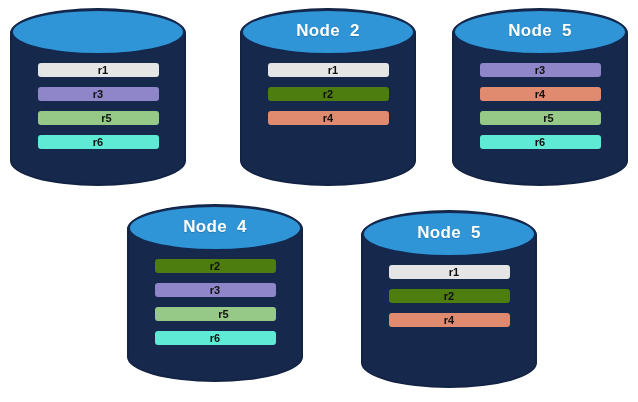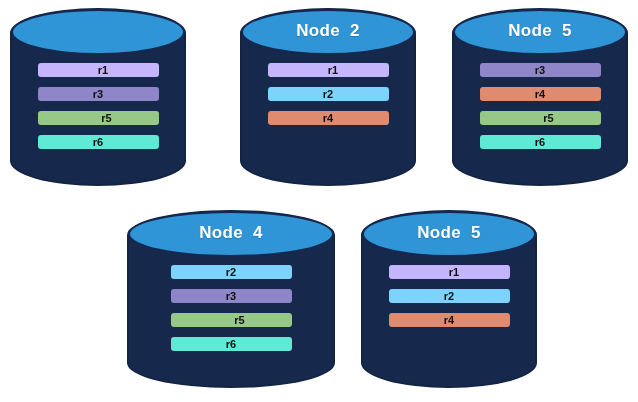--- a/index.html
+++ b/index.html
@@ -87,22 +87,22 @@
     align-items: center;
     justify-content: center;
     font-size: 11px;
     font-weight: bold;
     color: #101010;
     line-height: 1;
     box-sizing: border-box;
   }
 
   
-  .c-orange { background: #c4b5fd; padding-left: 10px; }
-  .c-yellow { background: #7dd3fc; }
+  .c-orange { background: #e5e5e5; padding-left: 10px; }
+  .c-yellow { background: #4d7c0f; }
   .c-purple { background: #8e86c8; }
   .c-salmon { background: #e08a70; }
   .c-green  { background: #96c987; padding-left: 17px; }
   .c-red    { background: #5eead4; text-align: center; }
 </style>
 </head>
 <body>
 
 <div id="canvas">
     <div class="node" style="left: 10px; top: 8px; width: 176px; height: 178px;">
@@ -129,21 +129,21 @@
       <div class="cyl-body"></div>
       <div class="cyl-top"></div>
       <div class="node-title">Node  5</div>
       <div class="rows" style="top: 55px;">
         <div class="row c-purple" style="width: 121px; margin-bottom: 10px;">r3</div>
         <div class="row c-salmon" style="width: 121px; margin-bottom: 10px;">r4</div>
         <div class="row c-green" style="width: 121px; margin-bottom: 10px;">r5</div>
         <div class="row c-red" style="width: 121px; margin-bottom: 0px;">r6</div>
       </div>
     </div>
-    <div class="node" style="left: 127px; top: 210px; width: 208px; height: 178px;">
+    <div class="node" style="left: 127px; top: 204px; width: 176px; height: 178px;">
       <div class="cyl-body"></div>
       <div class="cyl-top"></div>
       <div class="node-title">Node  4</div>
       <div class="rows" style="top: 55px;">
         <div class="row c-yellow" style="width: 121px; margin-bottom: 10px;">r2</div>
         <div class="row c-purple" style="width: 121px; margin-bottom: 10px;">r3</div>
         <div class="row c-green" style="width: 121px; margin-bottom: 10px;">r5</div>
         <div class="row c-red" style="width: 121px; margin-bottom: 0px;">r6</div>
       </div>
     </div>

